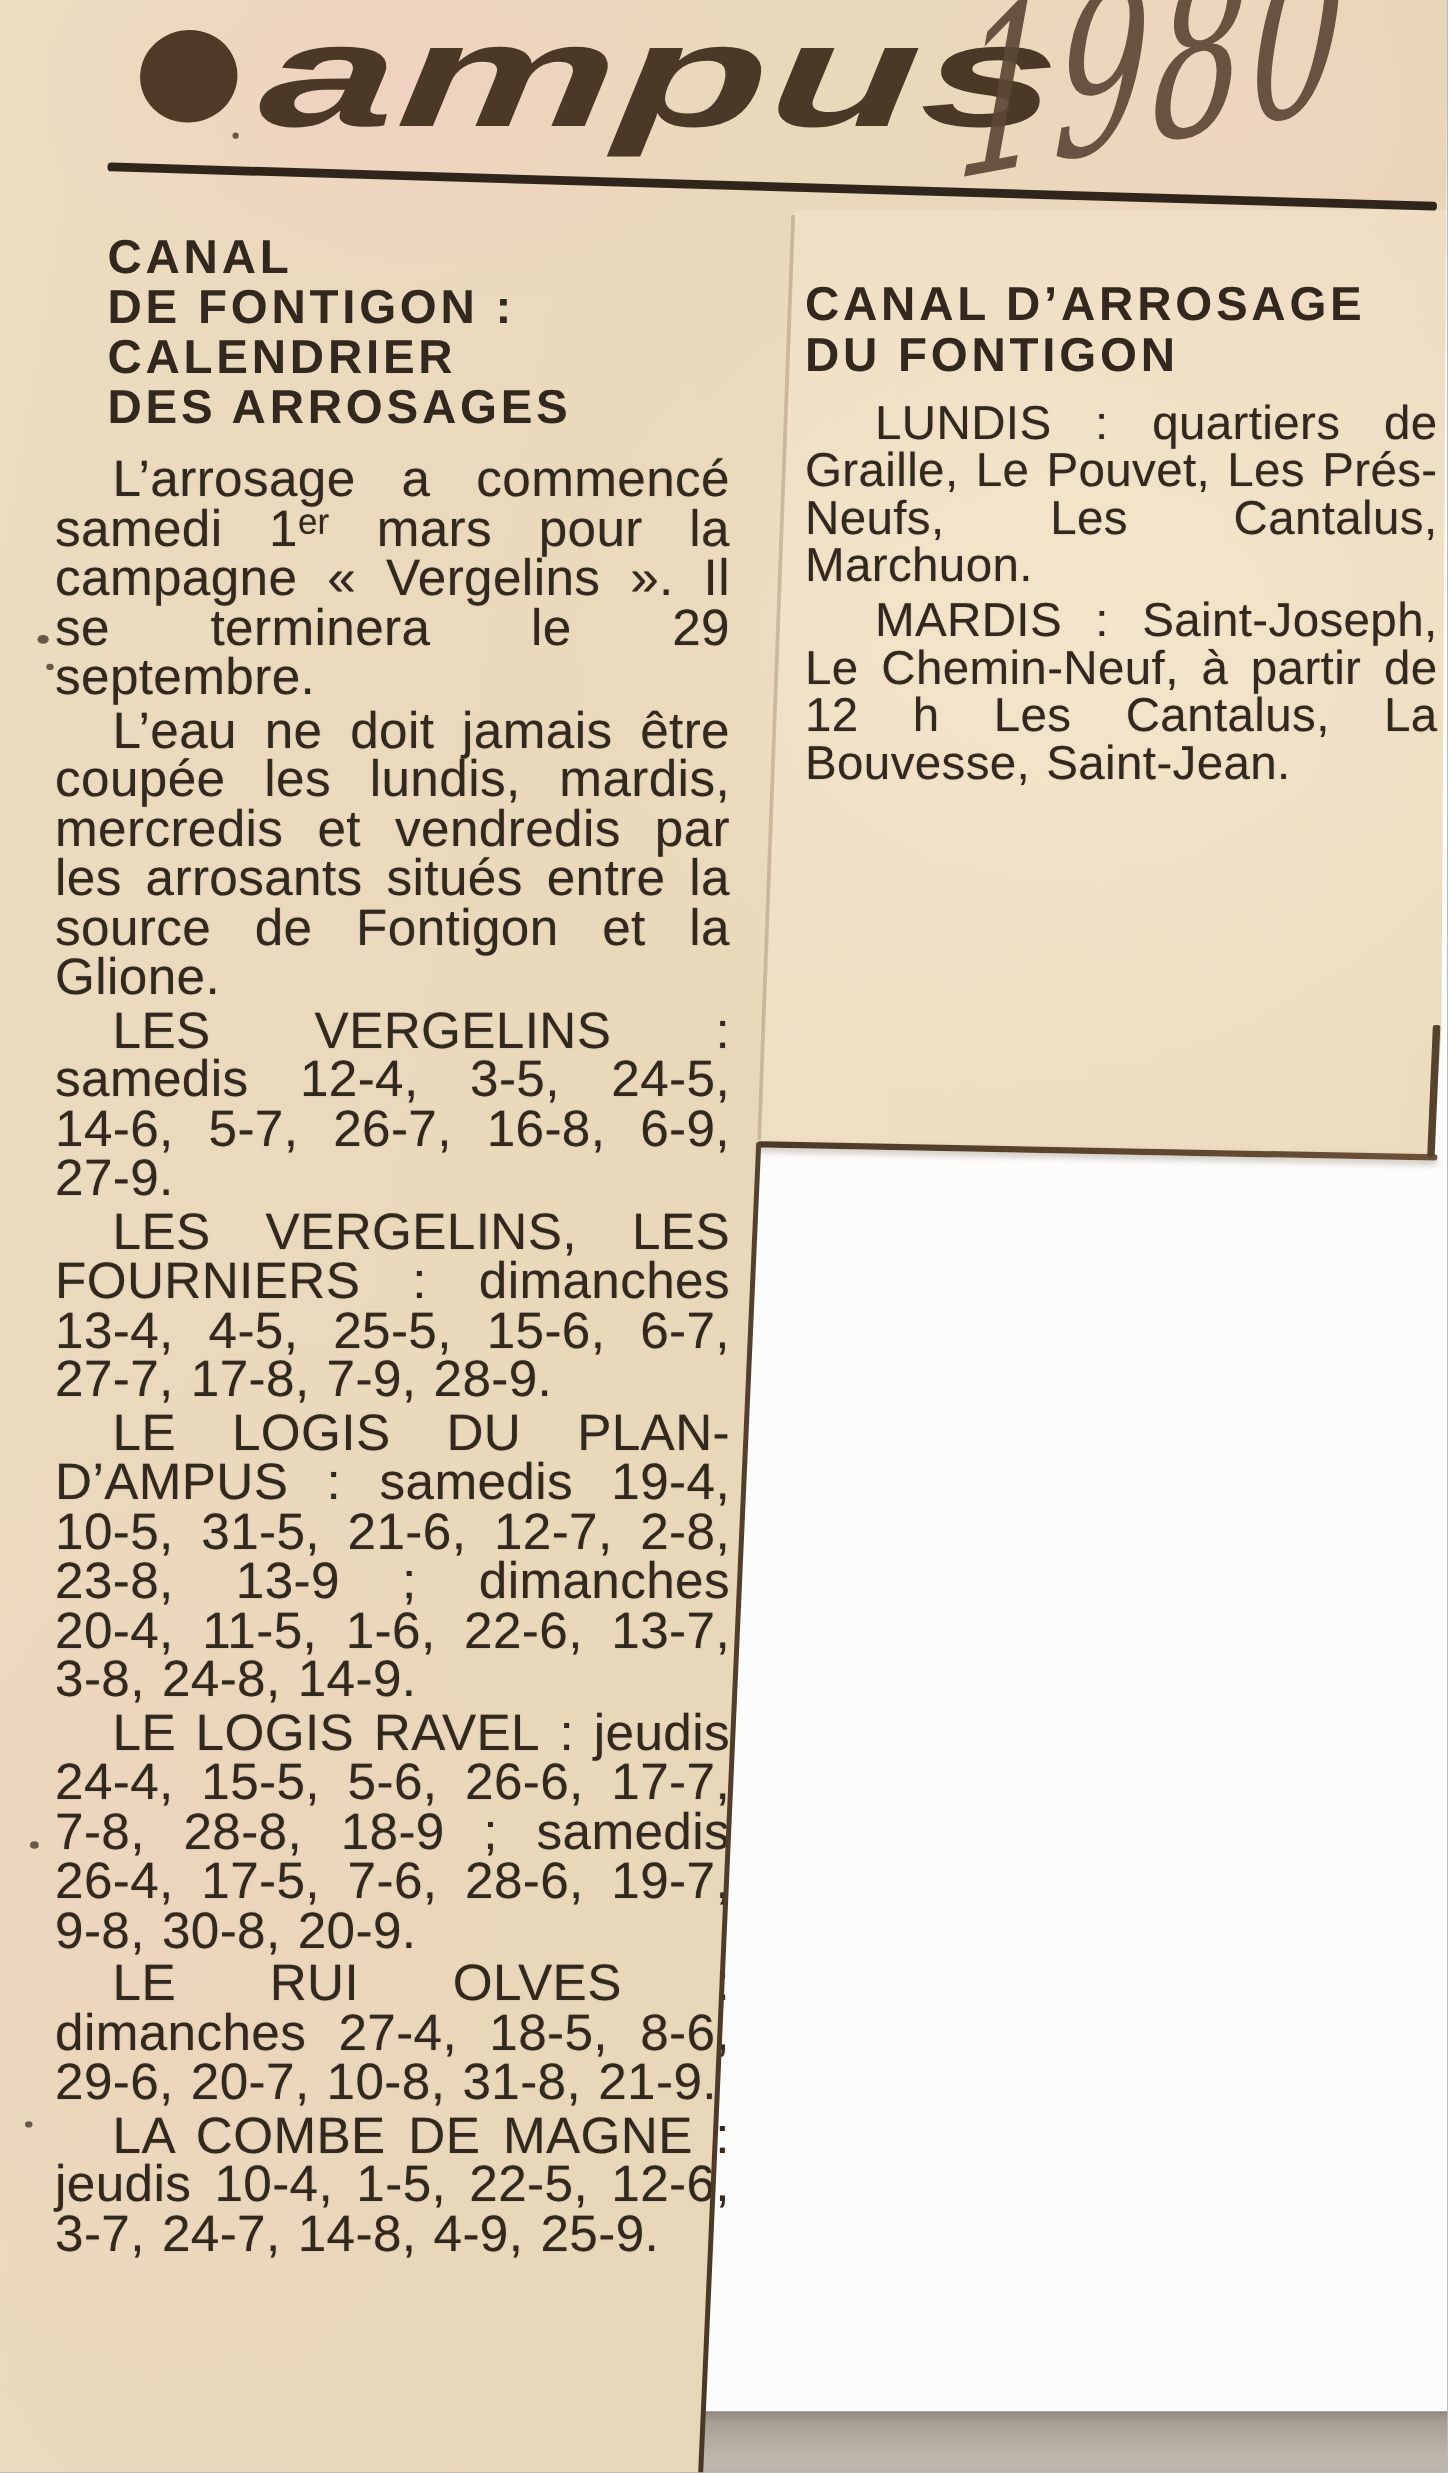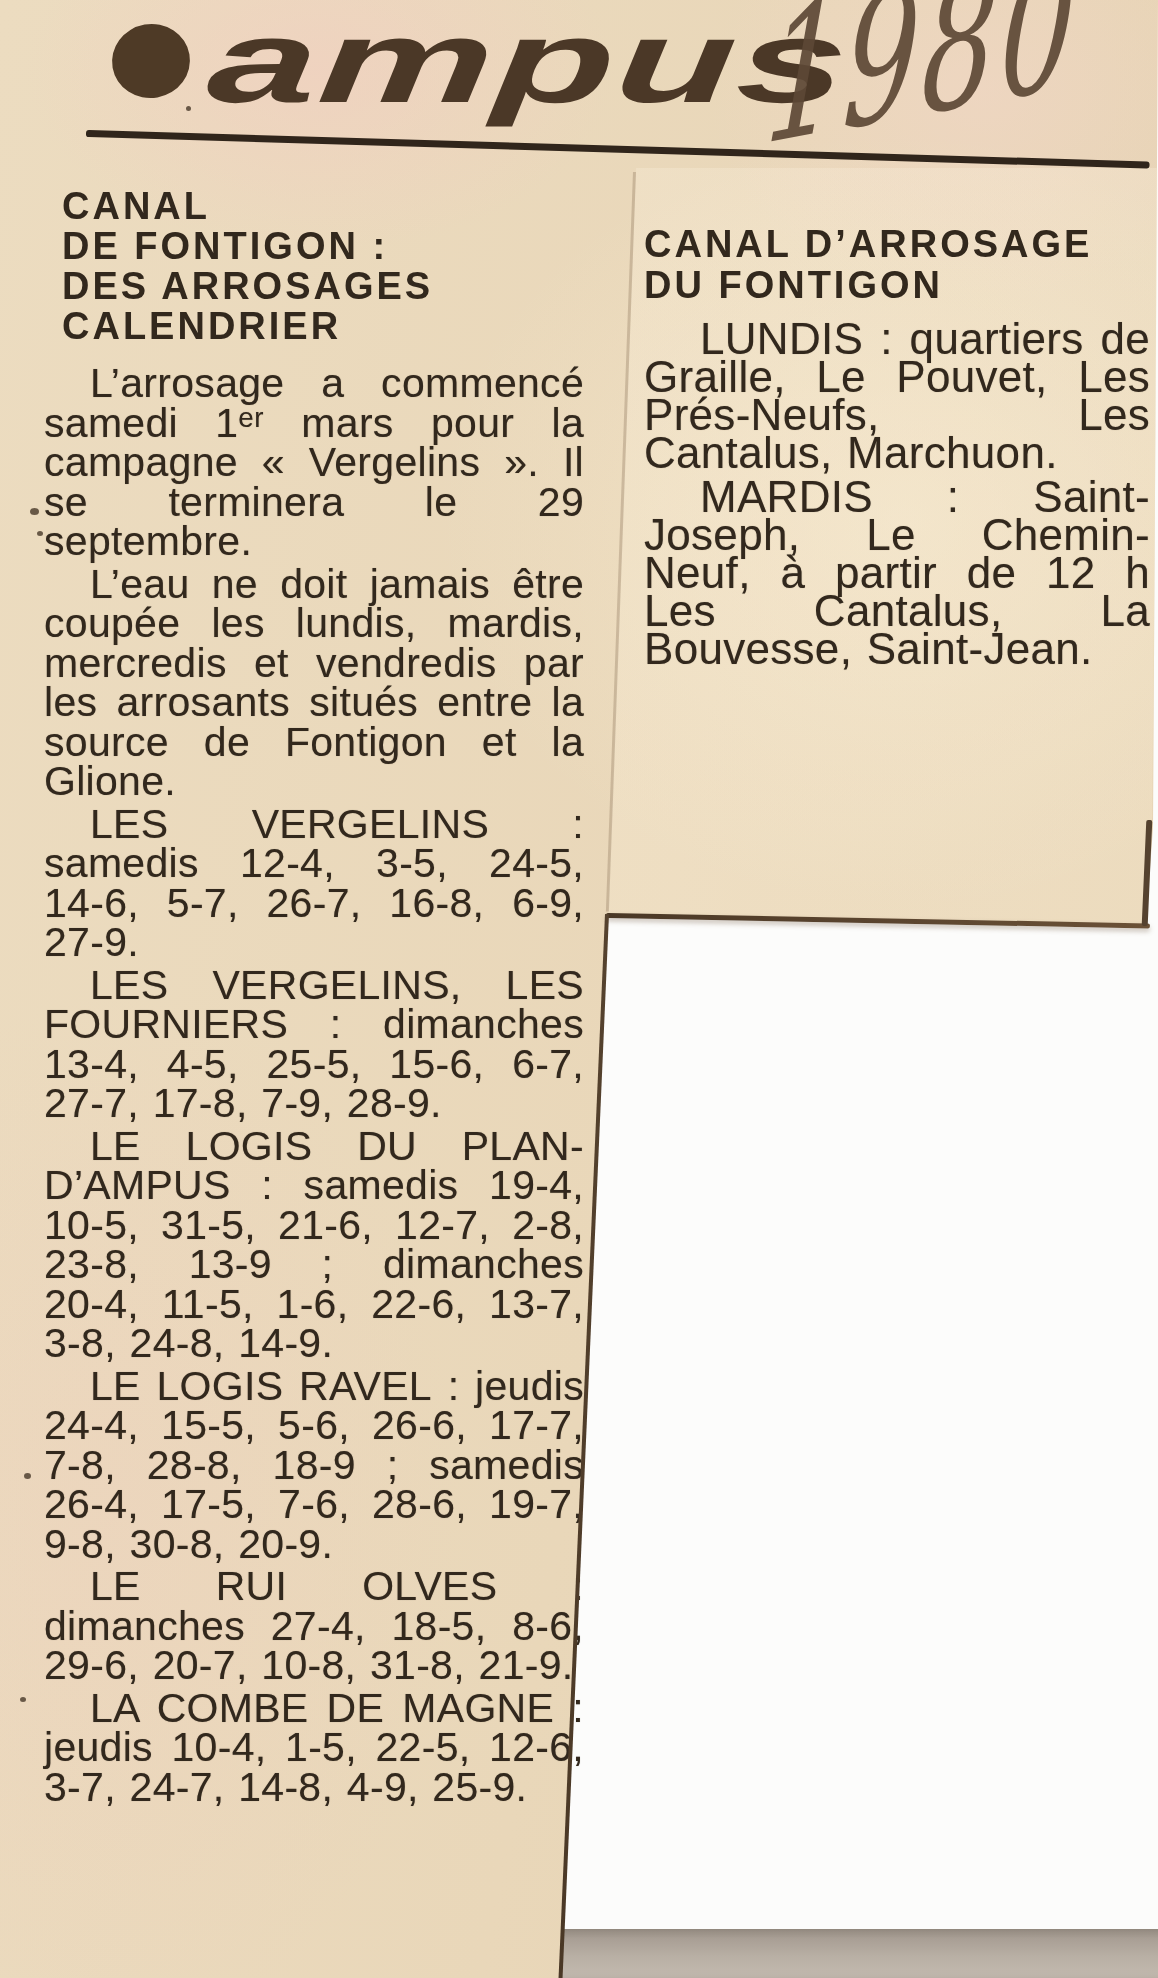--- a/index.html
+++ b/index.html
@@ -61,30 +61,30 @@
     opacity:.92;
   }
   
   .col { position:absolute; color:#32281d; }
   .col-left  { left:44px;  top:186px; width:540px; }
   .col-right { left:644px; top:224px; width:506px; }
   .hline {
     font-weight:bold; font-size:38px; line-height:40px; letter-spacing:4px;
     white-space:nowrap;
   }
-  .col-left .hline { margin-left:18px; letter-spacing:3px; }
+  .col-left .hline { margin-left:42px; letter-spacing:3px; }
   .col-right .hline { letter-spacing:3px; line-height:41px; }
   .body p {
     margin:3px 0 0; text-align:justify; text-align-last:left;
     word-spacing:2px; letter-spacing:.3px;
     text-shadow:0 0 1px rgba(50,40,29,.35);
   }
   .col-left .body p  { font-size:41px; line-height:39.5px; text-indent:46px; }
   .col-left .body p:first-child { margin-top:18px; }
-  .col-right .body p { font-size:44px; line-height:38px; text-indent:56px; margin-top:6px; }
+  .col-right .body p { font-size:38px; line-height:38px; text-indent:56px; margin-top:6px; }
   .col-right .body p:first-child { margin-top:14px; }
   
   .edge-bottom {
     position:absolute; left:606px; top:913px; width:544px; height:5px;
     background:linear-gradient(to right,#4a3826,#6b5137);
     transform:rotate(1.1deg); transform-origin:left center; border-radius:2px;
     box-shadow:0 3px 5px rgba(140,120,100,.45);
   }
   .edge-strip {
     position:absolute; left:605px; top:914px; width:4px; height:1068px;
@@ -110,22 +110,22 @@
 
   <span class="bullet"></span>
   <div class="masthead">ampus</div>
   <div class="handwriting">1980</div>
   <div class="rule"></div>
 
   <section class="col col-left">
     <div>
       <div class="hline">CANAL</div>
       <div class="hline">DE FONTIGON&nbsp;:</div>
+      <div class="hline">CALENDRIER</div>
       <div class="hline">DES ARROSAGES</div>
-      <div class="hline">CALENDRIER</div>
     </div>
     <div class="body">
       <p>L’arrosage a commencé samedi 1ᵉʳ mars pour la campagne «&nbsp;Vergelins&nbsp;». Il se terminera le 29 septembre.</p>
       <p>L’eau ne doit jamais être coupée les lundis, mardis, mercredis et vendredis par les arrosants situés entre la source de Fontigon et la Glione.</p>
       <p>LES VERGELINS&nbsp;: samedis 12‑4, 3‑5, 24‑5, 14‑6, 5‑7, 26‑7, 16‑8, 6‑9, 27‑9.</p>
       <p>LES VERGELINS, LES FOURNIERS&nbsp;: dimanches 13‑4, 4‑5, 25‑5, 15‑6, 6‑7, 27‑7, 17‑8, 7‑9, 28‑9.</p>
       <p>LE LOGIS DU PLAN-D’AMPUS&nbsp;: samedis 19‑4, 10‑5, 31‑5, 21‑6, 12‑7, 2‑8, 23‑8, 13‑9&nbsp;; dimanches 20‑4, 11‑5, 1‑6, 22‑6, 13‑7, 3‑8, 24‑8, 14‑9.</p>
       <p>LE LOGIS RAVEL&nbsp;: jeudis 24‑4, 15‑5, 5‑6, 26‑6, 17‑7, 7‑8, 28‑8, 18‑9&nbsp;; samedis 26‑4, 17‑5, 7‑6, 28‑6, 19‑7, 9‑8, 30‑8, 20‑9.</p>
       <p>LE RUI OLVES&nbsp;: dimanches 27‑4, 18‑5, 8‑6, 29‑6, 20‑7, 10‑8, 31‑8, 21‑9.</p>
       <p>LA COMBE DE MAGNE&nbsp;: jeudis 10‑4, 1‑5, 22‑5, 12‑6, 3‑7, 24‑7, 14‑8, 4‑9, 25‑9.</p>

